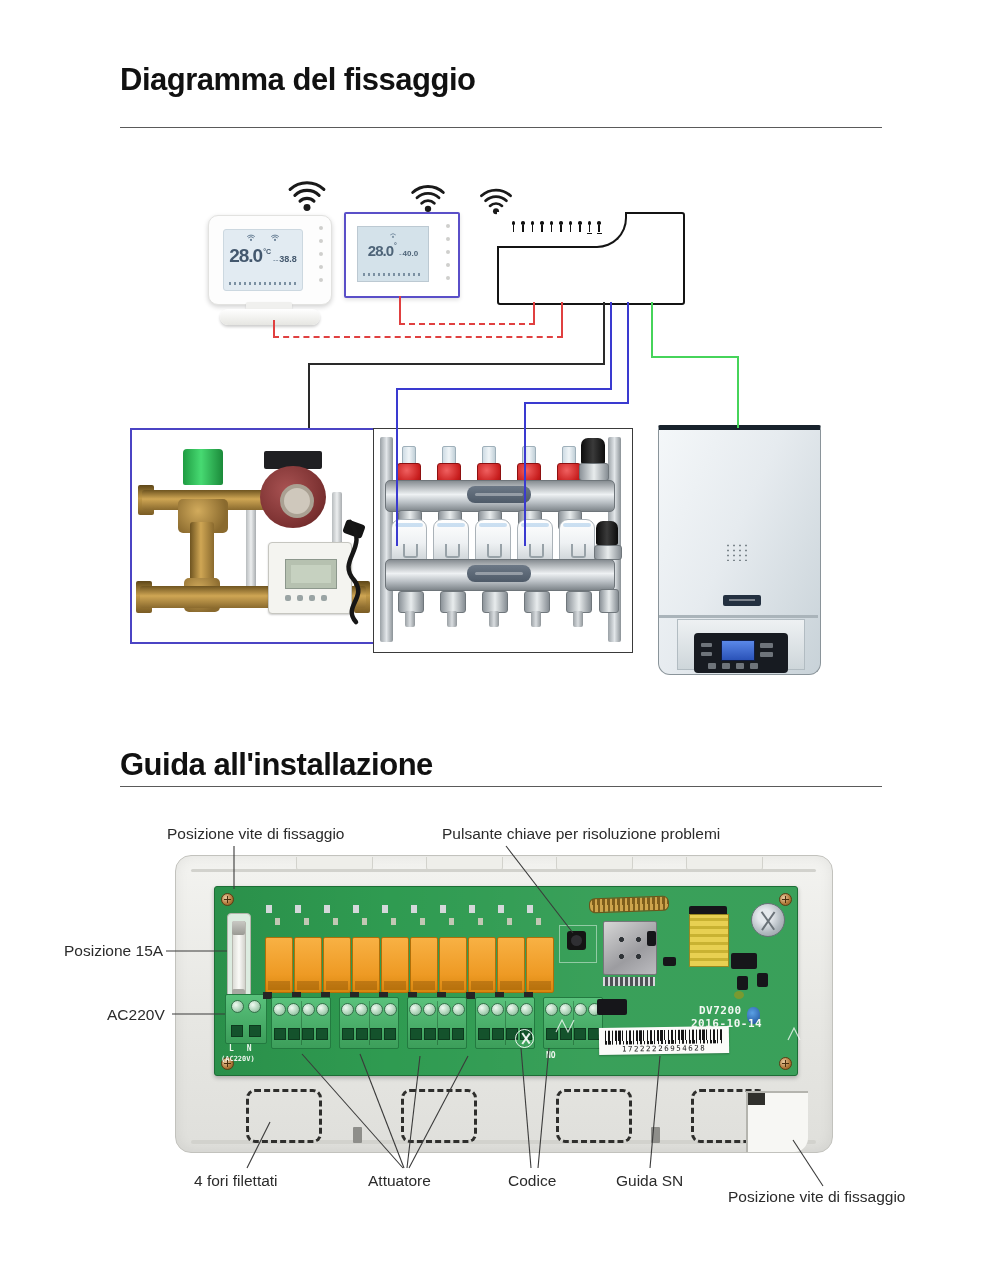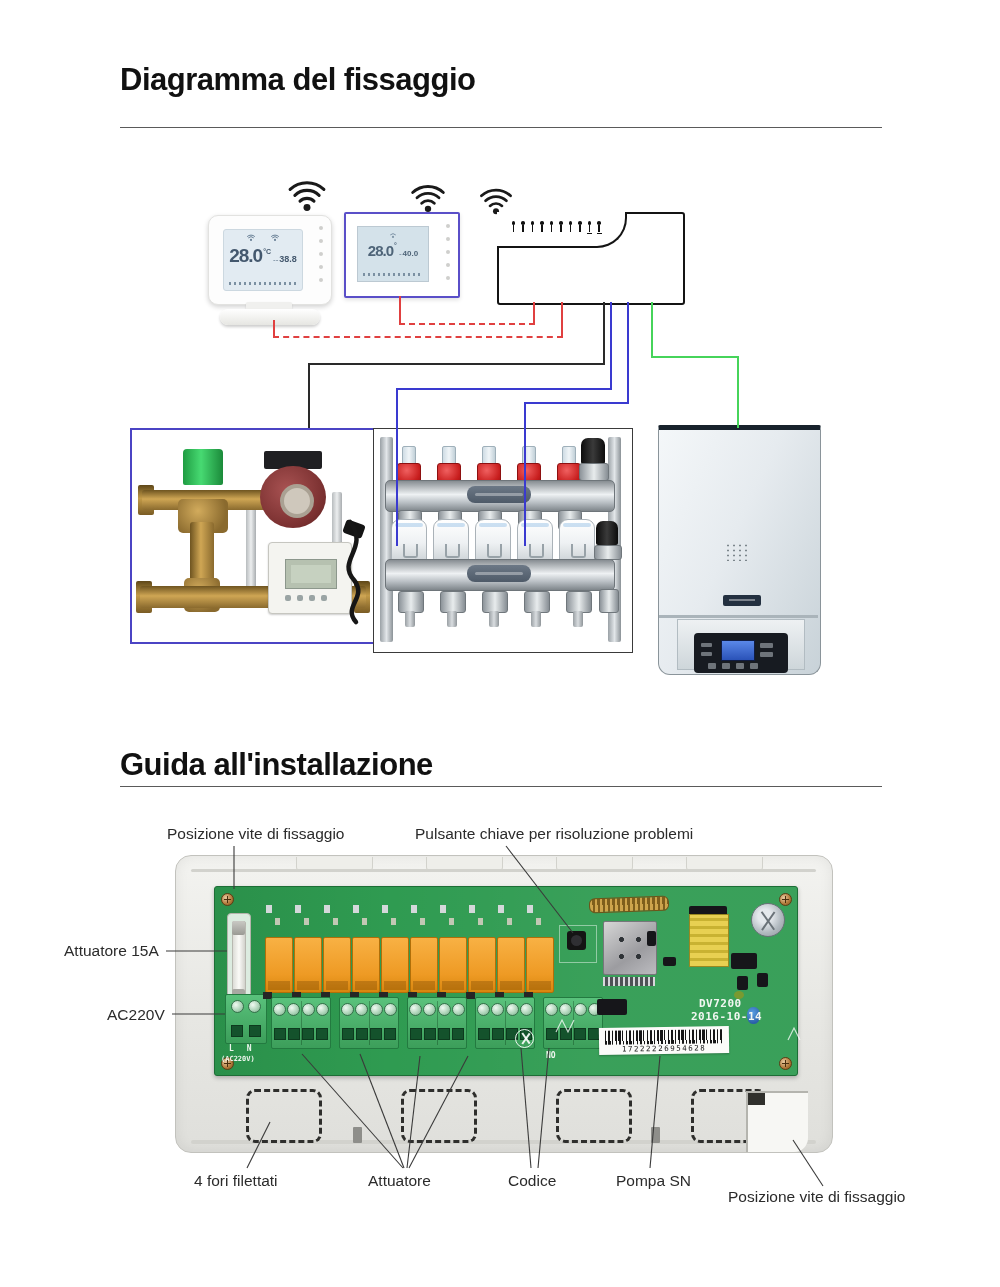--- a/index.html
+++ b/index.html
@@ -123,21 +123,21 @@
       background:linear-gradient(90deg,#dcdcd6,#fbfbf8 50%,#d2d2cc);border:1px solid #b8b8b0;border-radius:2px;}
   .fuse::after{content:"";position:absolute;left:4px;top:7px;width:13px;height:14px;
       background:linear-gradient(180deg,#cicic4,#9a9a94);background:linear-gradient(180deg,#c9c9c4,#9a9a94);
       box-shadow:0 68px 0 0 #a8a8a2;border-radius:2px;}
   .term{background:linear-gradient(180deg,#5ac27c,#3c9e5a);border:1px solid #237a40;border-radius:2px;}
   .trow{display:flex;justify-content:space-evenly;margin-top:5px;}
   .tscrew{width:11px;height:11px;border-radius:50%;border:1px solid #35704a;
       background:radial-gradient(circle at 35% 35%,#f0faf2,#a6cfb2 62%,#6e9e7c);}
   .thole{width:10px;height:10px;background:#14522c;border:1px solid #0d3a1e;margin-top:7px;}
   .tgroup::after{content:"";position:absolute;left:50%;top:3px;bottom:3px;width:1px;background:rgba(0,40,10,.3);}
-  .pcbtext{color:#f2f7f2;font-family:"DejaVu Sans Mono",monospace;font-weight:700;font-size:11px;letter-spacing:.5px;white-space:nowrap;}
+  .pcbtext{color:#f2f7f2;font-family:"DejaVu Sans Mono",monospace;font-weight:700;font-size:11px;letter-spacing:.5px;white-space:nowrap;margin-top:7px;}
   .lntext{color:#eef6ee;font-family:"DejaVu Sans Mono",monospace;font-weight:700;white-space:nowrap;}
   .relay{position:absolute;top:50px;width:26px;height:54px;border:1px solid #b06f08;border-radius:2px;
       background:linear-gradient(180deg,#f8b144,#ee9a24 68%,#d8860e);}
   .relay::after{content:"";position:absolute;left:2px;right:2px;bottom:2px;height:9px;background:rgba(95,55,0,.28);}
   .dioderow{height:7px;background:repeating-linear-gradient(90deg,#262626 0 9px,transparent 9px 29px);}
   .antenna{background:repeating-linear-gradient(90deg,#cda44c 0 2.5px,#7e5e1c 2.5px 5px);border:1px solid #6e5418;border-radius:6px;transform:rotate(-2deg);}
   .keybtn{background:#141414;border-radius:3px;}
   .keybtn::after{content:"";position:absolute;left:4px;top:4px;width:11px;height:11px;background:#2f2f33;border-radius:50%;}
   .shield{background:linear-gradient(145deg,#d6d6d6,#9c9ca0 60%,#bcbcc0);border:1px solid #76767a;border-radius:2px;}
   .holes{position:absolute;inset:7px;background-image:radial-gradient(#2e3236 2.2px,transparent 2.7px);background-size:17px 17px;background-position:2px 2px;}
@@ -537,27 +537,27 @@
   <span class="pcbtext" style="left:484px;top:110px;">DV7200</span>
   <span class="pcbtext" style="left:476px;top:123px;">2016-10-14</span>
 
   <div class="barcode" style="left:384px;top:140px;width:130px;height:27px;">
     <div class="bstripes"></div>
     <div class="bnum">17222226954628</div>
   </div>
 </div>
 
 <div class="lbl" style="left:167px;top:825px;">Posizione vite di fissaggio</div>
-<div class="lbl" style="left:415px;top:825px;">Pulsante chiave per risoluzione problemi</div>
-<div class="lbl" style="left:64px;top:942px;">Attuatore 15A</div>
+<div class="lbl" style="left:442px;top:825px;">Pulsante chiave per risoluzione problemi</div>
+<div class="lbl" style="left:64px;top:942px;">Posizione 15A</div>
 <div class="lbl" style="left:107px;top:1006px;">AC220V</div>
 <div class="lbl" style="left:194px;top:1172px;">4 fori filettati</div>
 <div class="lbl" style="left:368px;top:1172px;">Attuatore</div>
 <div class="lbl" style="left:508px;top:1172px;">Codice</div>
-<div class="lbl" style="left:616px;top:1172px;">Pompa SN</div>
+<div class="lbl" style="left:616px;top:1172px;">Guida SN</div>
 <div class="lbl" style="left:728px;top:1188px;">Posizione vite di fissaggio</div>
 
 <svg class="overlay">
   <g stroke="#3a3a3a" stroke-width="1.1" fill="none">
     <path d="M234,846 L234,889"></path>
     <path d="M506,846 L573,933"></path>
     <path d="M166,951 L227,951"></path>
     <path d="M172,1014 L225,1014"></path>
     <path d="M270,1122 L247,1168"></path>
     <path d="M403,1168 L302,1054"></path>

